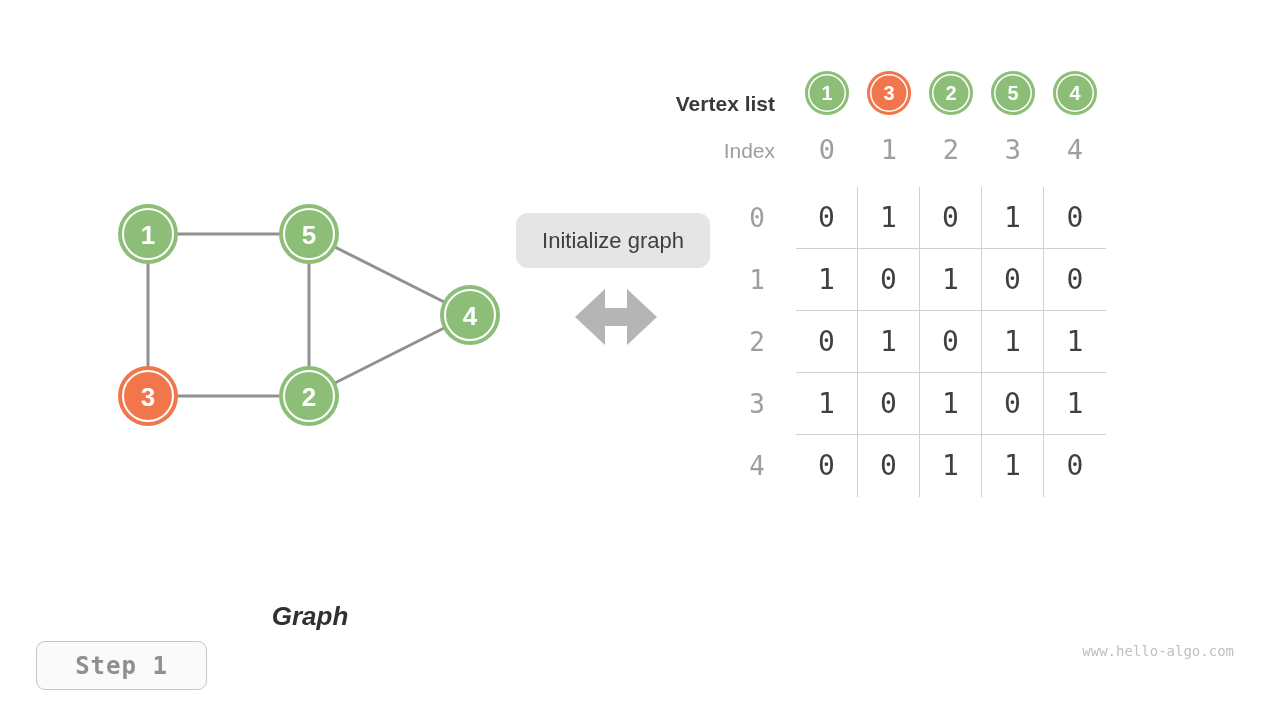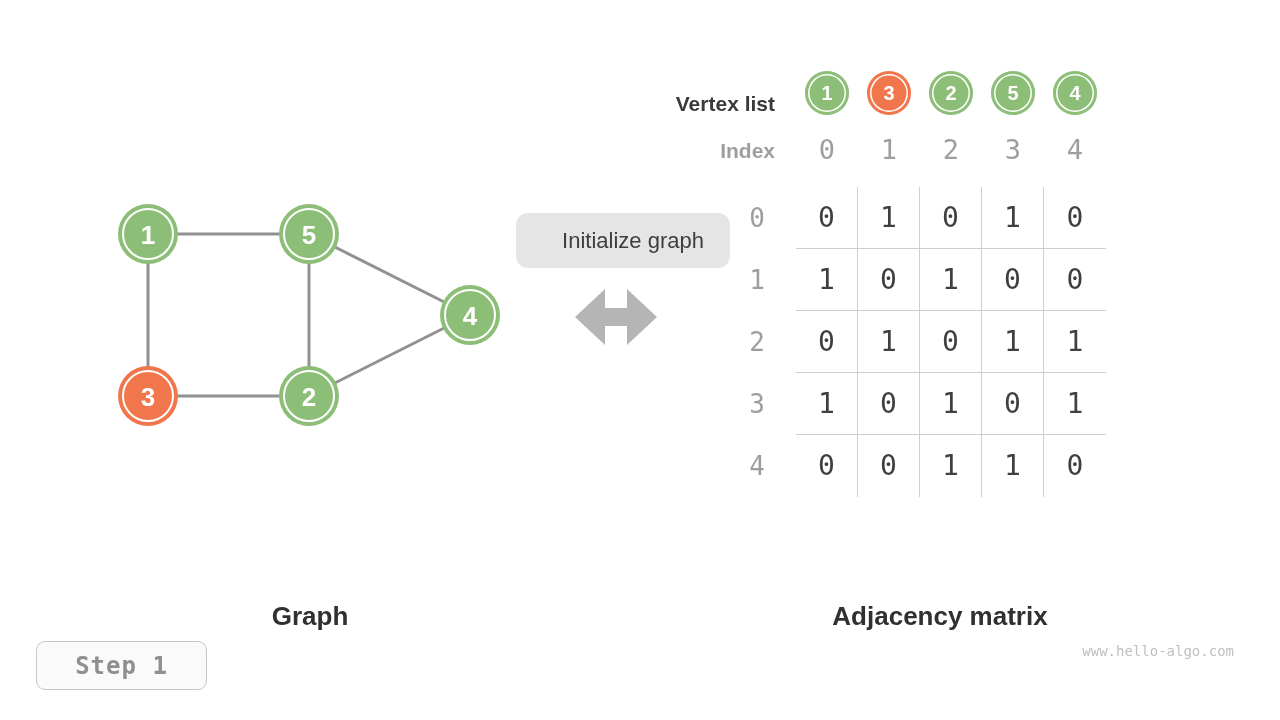--- a/index.html
+++ b/index.html
@@ -10,21 +10,21 @@
   .canvas{position:relative;width:1280px;height:720px;background:#ffffff;}
   .overlay-svg{position:absolute;left:0;top:0;}
 
   
   .vertex-list-label{
     position:absolute;right:505px;top:92px;
     font-size:21px;font-weight:bold;color:#3a3a3a;white-space:nowrap;
   }
   .index-label{
     position:absolute;right:505px;top:139px;
-    font-size:21px;font-weight:bold;color:#9e9e9e;white-space:nowrap;
+    font-size:21px;font-weight:normal;color:#9e9e9e;white-space:nowrap;
   }
   .vertex-row{
     position:absolute;left:796px;top:71px;
     display:grid;grid-template-columns:repeat(5,62px);
   }
   .vcell{width:62px;height:44px;display:flex;align-items:center;justify-content:center;}
   .vcircle{
     width:44px;height:44px;border-radius:50%;
     display:flex;align-items:center;justify-content:center;
     color:#ffffff;font-weight:bold;font-size:20px;
@@ -52,27 +52,27 @@
     font-family:"DejaVu Sans Mono",monospace;font-size:28px;color:#3f3f3f;
   }
   .bR{border-right:1px solid #cfcfcf;}
   .bB{border-bottom:1px solid #cfcfcf;}
 
   
   .init-box{
     position:absolute;left:516px;top:213px;width:194px;height:55px;
     background:#e5e5e5;border-radius:12px;
     display:flex;align-items:center;justify-content:center;
-    font-size:22px;color:#3e3e3e;white-space:nowrap;padding-left:20px;
+    font-size:22px;color:#3e3e3e;white-space:nowrap;
   }
 
   
   .caption{
     position:absolute;top:601px;width:300px;text-align:center;
-    font-size:26px;font-weight:bold;color:#303030;white-space:nowrap;
+    font-size:26px;font-weight:bold;color:#303030;white-space:nowrap;font-style:italic;
   }
   .caption-graph{left:160px;}
   .caption-matrix{left:790px;}
   .step-badge{
     position:absolute;left:36px;top:641px;width:171px;height:49px;
     box-sizing:border-box;border:1px solid #c6c6c6;border-radius:9px;background:#fafafa;
     display:flex;align-items:center;justify-content:center;
     font-family:"DejaVu Sans Mono",monospace;font-weight:bold;font-size:24px;
     letter-spacing:1px;color:#8f8f8f;
   }
@@ -183,18 +183,17 @@
       <div class="mcell bR bB">0</div>
       <div class="mcell bB">1</div>
       <div class="mcell bR">0</div>
       <div class="mcell bR">0</div>
       <div class="mcell bR">1</div>
       <div class="mcell bR">1</div>
       <div class="mcell">0</div>
     </div>
 
   <div class="caption caption-graph">Graph</div>
-  <div class="caption caption-matrix">Adjacency matrix</div>
 
   <div class="step-badge">Step 1</div>
 
   <div class="watermark">www.hello-algo.com</div>
 </div>
 
 </body></html>

